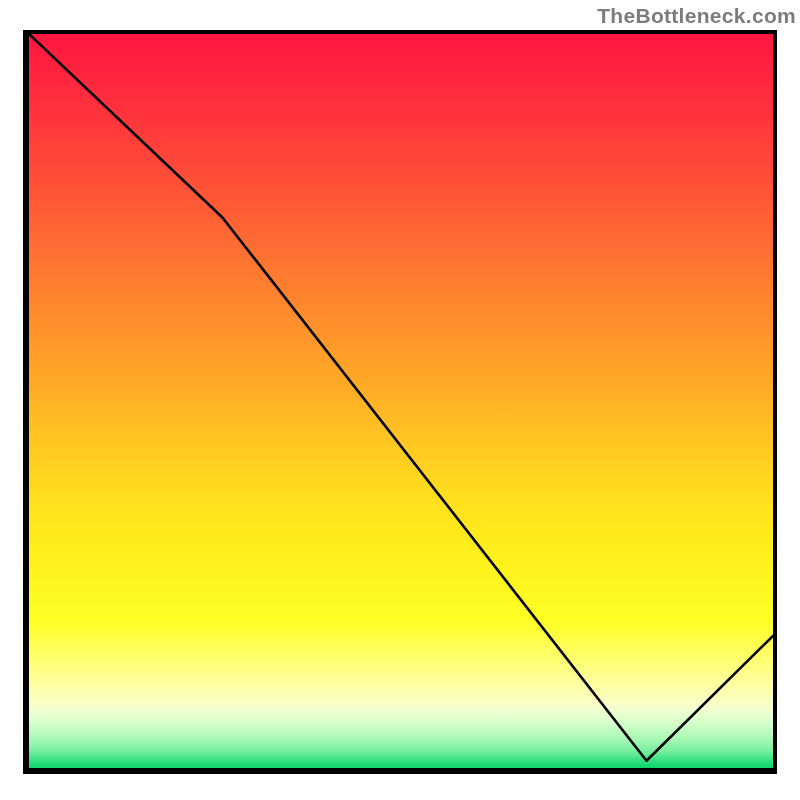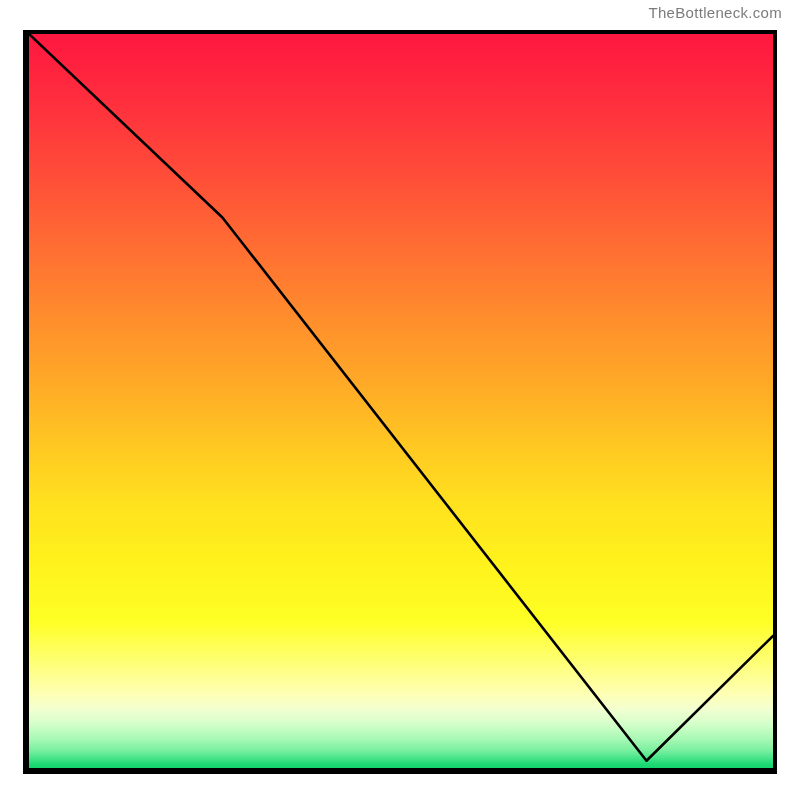--- a/index.html
+++ b/index.html
@@ -12,23 +12,23 @@
     overflow: hidden;
   }
   .container {
     position: relative;
     width: 800px;
     height: 800px;
   }
   .attribution {
     position: absolute;
     top: 4px;
-    right: 18px;
-    font-size: 15px;
-    font-weight: normal;
+    right: 4px;
+    font-size: 21px;
+    font-weight: bold;
     color: #7c7c7c;
     letter-spacing: 0.3px;
   }
   .plot-frame {
     position: absolute;
     left: 23px;
     top: 30px;
     width: 754px;
     height: 744px;
     border-top: 4px solid #000;

